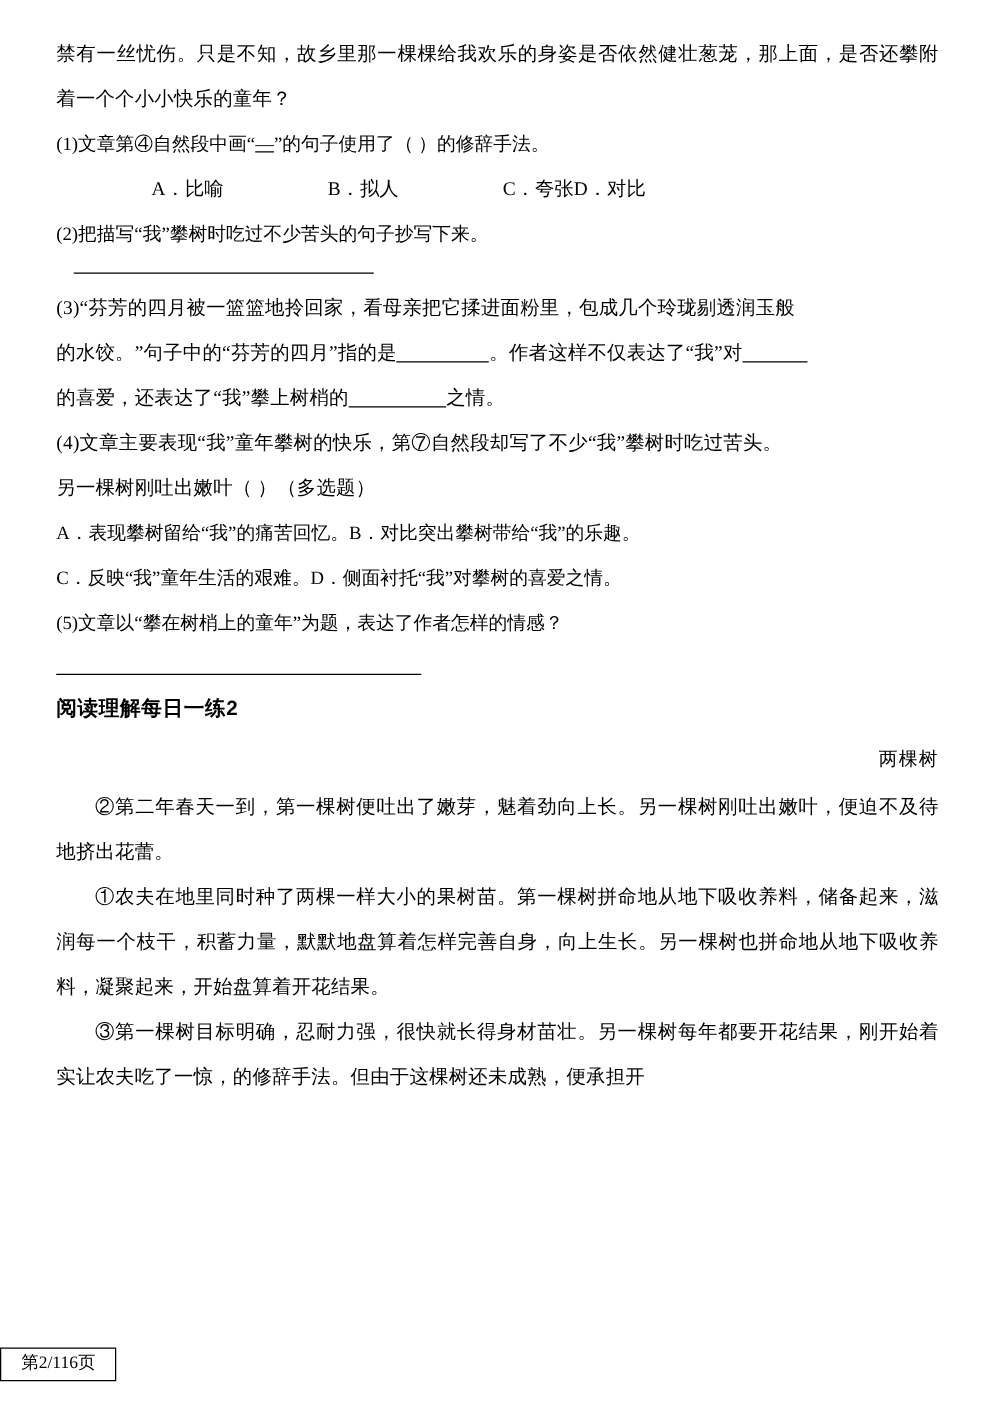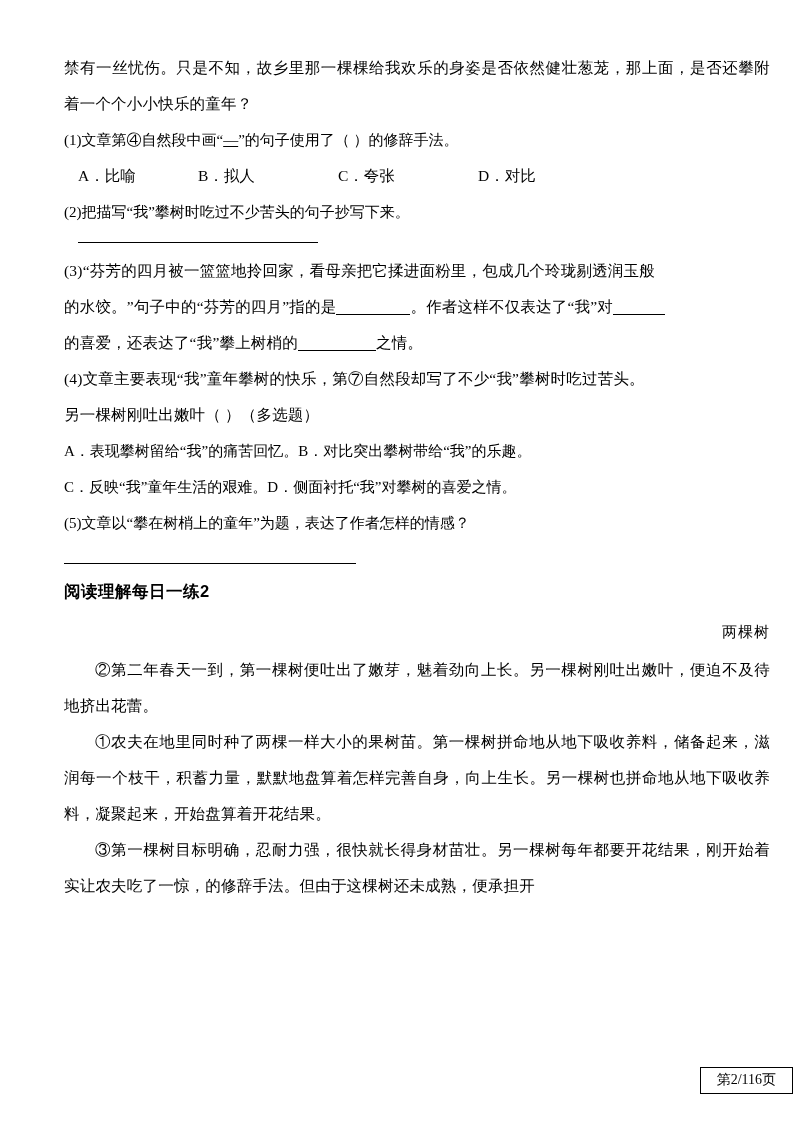--- a/index.html
+++ b/index.html
@@ -15,23 +15,22 @@
     position: relative;
     width: 793px;
     height: 1122px;
     background: #ffffff;
     box-sizing: border-box;
     overflow: hidden;
   }
   .content {
     position: absolute;
     left: 45px;
-    top: 50px;
+    top: 26px;
     width: 706px;
-    margin-left: 19px;
   }
   .para {
     font-size: 15.5px;
     line-height: 36px;
     letter-spacing: 0.2px;
     text-align: justify;
     margin: 0;
   }
   .para-indent {
     text-indent: 2em;
@@ -42,20 +41,21 @@
     margin: 0;
   }
   .opts {
     font-size: 15.5px;
     line-height: 36px;
     margin: 0;
     padding-left: 14px;
   }
   .opts span.opt {
     display: inline-block;
+    text-align: right;
   }
   .answer-rule {
     border-bottom: 1px solid #000;
     height: 0;
     margin: 12px 0 10px 14px;
     width: 240px;
   }
   .sec-divider {
     border-bottom: 1px solid #000;
     height: 0;
@@ -95,22 +95,22 @@
     width: 78px;
     vertical-align: -3px;
   }
   .underline-word {
     text-decoration: underline;
   }
   .footer {
     position: absolute;
     left: 0;
     right: 0;
-    bottom: 28px;
-    text-align: right;
+    bottom: 17px;
+    text-align: left;
   }
   .footer-box {
     display: inline-block;
     border: 1px solid #000;
     padding: 3px 16px 4px 16px;
     font-size: 14px;
     font-family: "Liberation Serif", serif;
     line-height: 18px;
   }
 </style>

